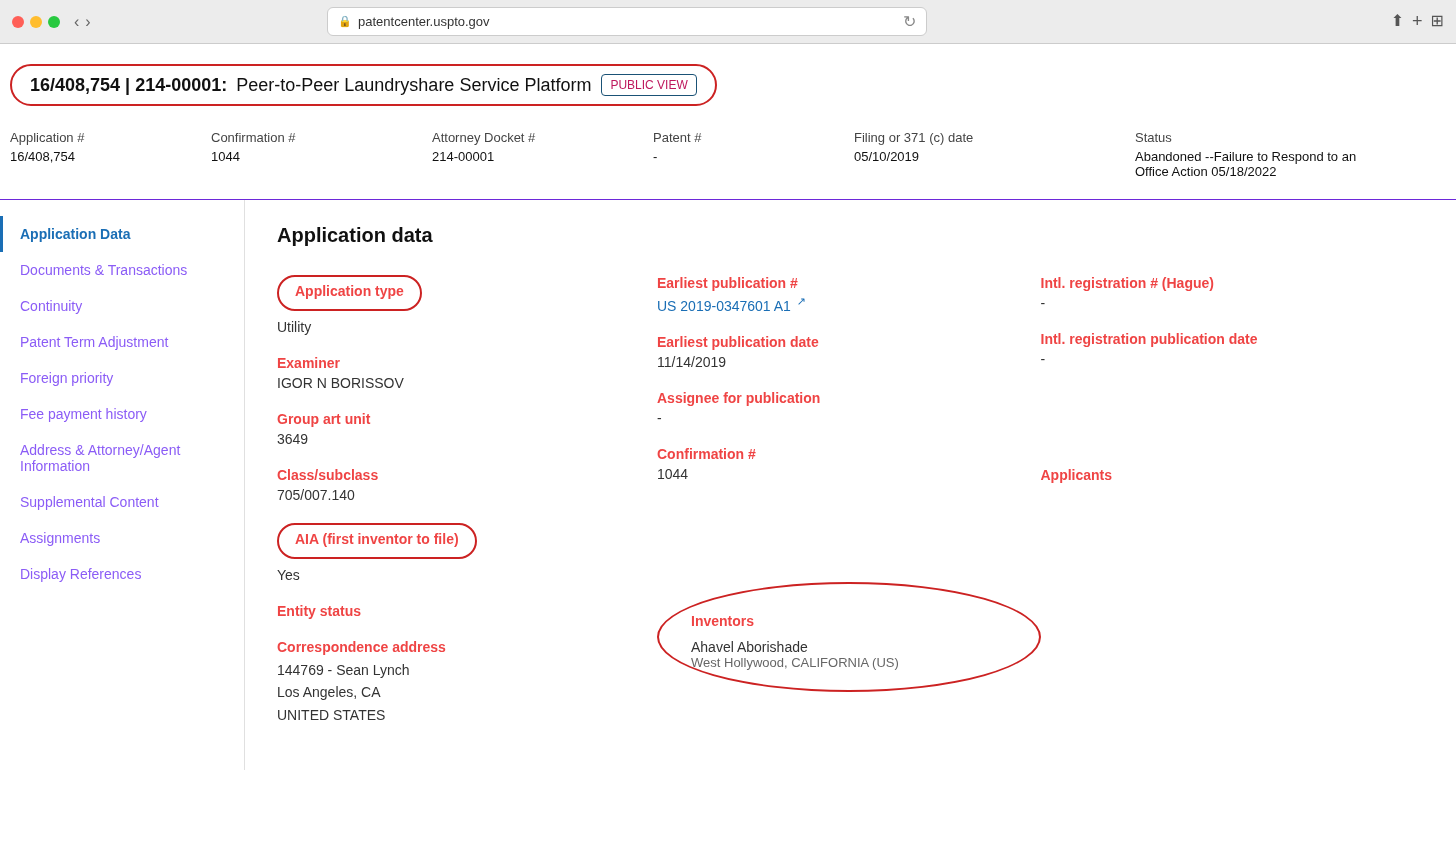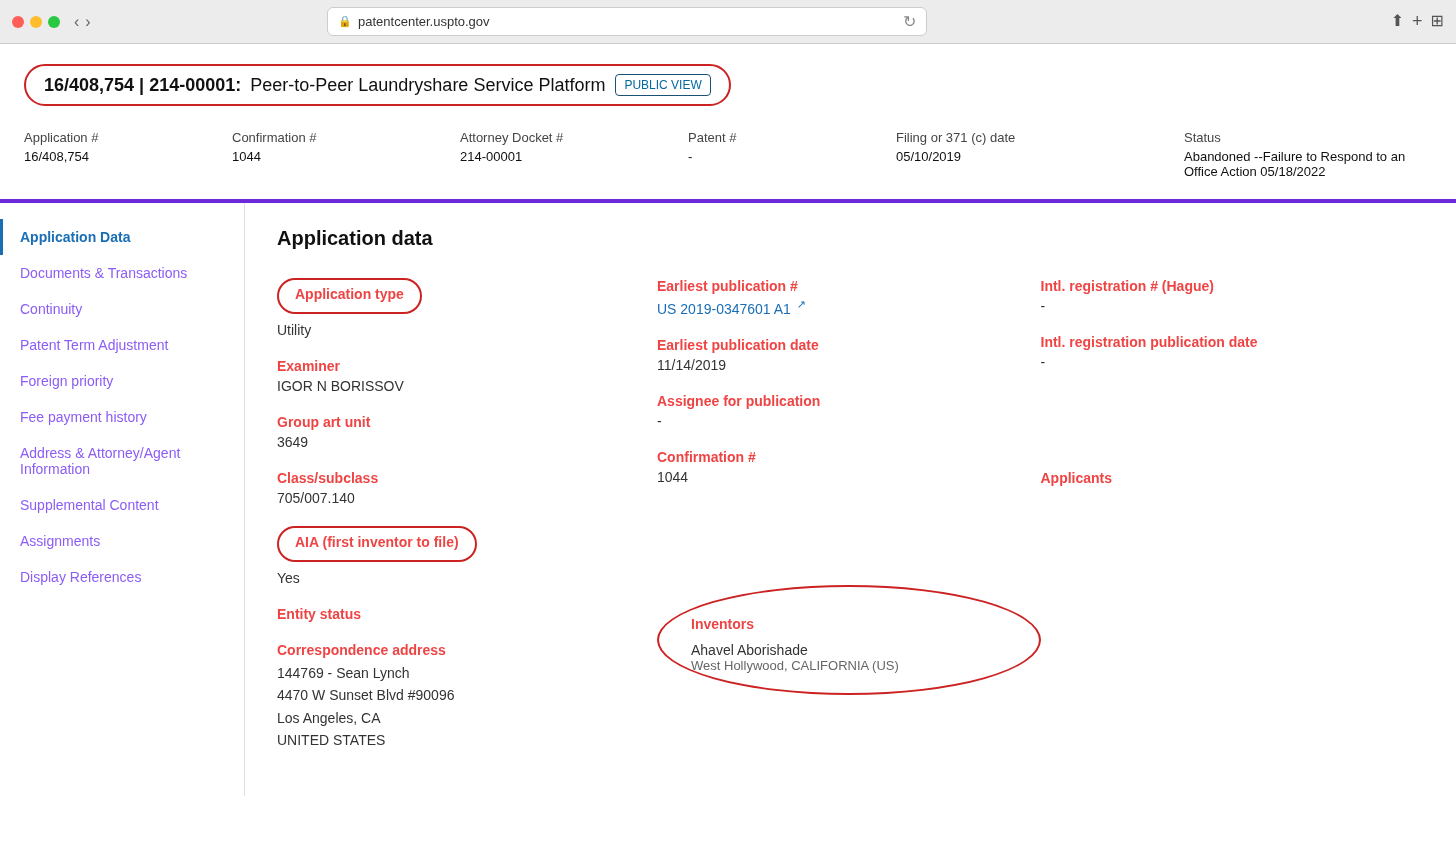--- a/index.html
+++ b/index.html
@@ -37,22 +37,22 @@
       margin: 0 auto;
     }
     .lock-icon { color: #888; font-size: 11px; }
     .browser-actions { display: flex; gap: 8px; margin-left: auto; }
 
     
     .page-wrapper { background: white; min-height: 804px; }
 
     
     .page-header {
-      padding: 20px 24px 16px;
-      border-bottom: 4px solid #6d28d9;
+      padding: 20px 10px 16px;
+      border-bottom: 1px solid #6d28d9;
     }
     .title-row {
       display: flex;
       align-items: center;
       gap: 12px;
       margin-bottom: 20px;
     }
     .title-outlined {
       border: 2px solid #cc2222;
       border-radius: 28px;
@@ -64,29 +64,29 @@
     .app-title-text {
       font-size: 18px;
       font-weight: 700;
       color: #111;
     }
     .public-view-btn {
       border: 1.5px solid #1a5276;
       border-radius: 4px;
       padding: 3px 8px;
       font-size: 12px;
-      color: #0369a1;
+      color: #be185d;
       background: white;
       cursor: pointer;
     }
 
     .meta-grid {
       display: grid;
       grid-template-columns: 200px 220px 220px 200px 280px 1fr;
-      gap: 8px;
+      gap: 1px;
     }
     .meta-cell { padding: 4px 0; padding-right: 20px; }
     .meta-label { font-size: 13px; color: #444; font-weight: 500; margin-bottom: 4px; }
     .meta-value { font-size: 13px; color: #111; }
     .meta-value.wide { max-width: 240px; }
 
     
     .main-layout {
       display: flex;
     }
@@ -278,21 +278,20 @@
           </div>
 
           <div class="data-field">
             <div class="field-label">Entity status</div>
           </div>
 
           <div class="data-field" style="margin-top:16px;">
             <div class="field-label">Correspondence address</div>
             <div>
               <div class="address-line">144769 - Sean Lynch</div>
-              <div class="address-line">4470 W Sunset Blvd #90096</div>
               <div class="address-line">Los Angeles, CA</div>
               <div class="address-line">UNITED STATES</div>
             </div>
           </div>
         </div>
 
         <div class="data-column">
           <div class="data-field">
             <div class="field-label">Earliest publication #</div>
             <div class="field-value">

